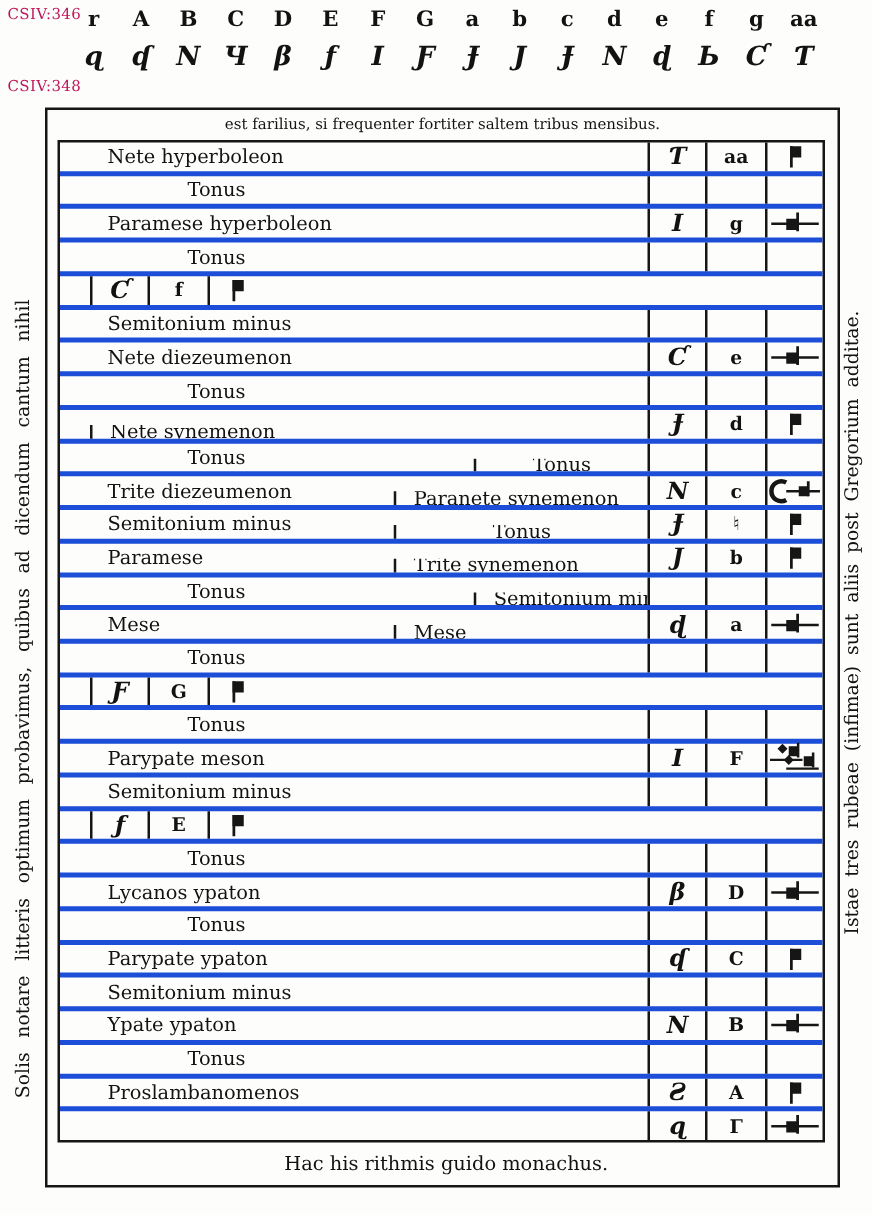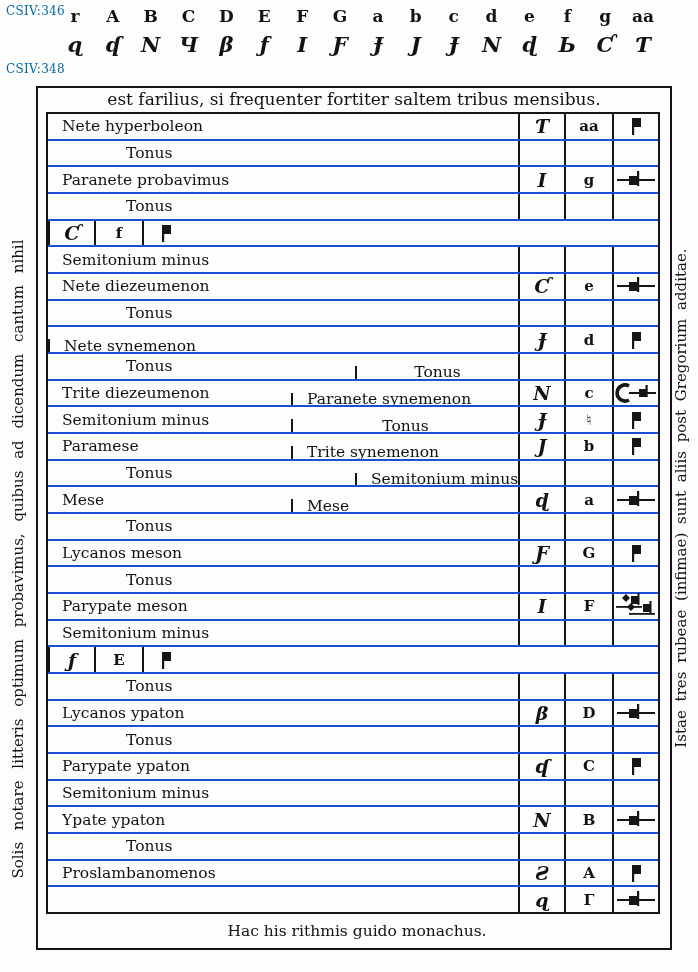--- a/index.html
+++ b/index.html
@@ -4,53 +4,53 @@
 <style>
   html,body{margin:0;padding:0;}
   body{
     width:698px;height:972px;background:#ffffff;
     font-family:"DejaVu Serif","Liberation Serif",serif;
     color:#121212;overflow:hidden;
   }
   .scan{position:relative;width:698px;height:972px;background:#fdfdfb;}
 
   
-  .ref{position:absolute;left:6px;font-size:12px;letter-spacing:.3px;color:#0369a1;}
+  .ref{position:absolute;left:6px;font-size:12px;letter-spacing:.3px;color:#be185d;}
   .ref-top{top:4px;}
   .ref-bottom{top:62px;}
 
   
   .strip{position:absolute;left:56px;width:606px;display:flex;}
   .strip-letters{top:6px;height:24px;}
   .strip-glyphs{top:32px;height:32px;}
   .strip .cell{flex:1;text-align:center;}
   .strip-letters .cell{font-size:17px;font-weight:700;}
   .strip-glyphs .cell{font-size:21px;font-weight:700;font-style:italic;}
 
   
   .outer{
     position:absolute;left:36px;top:86px;width:632px;height:860px;
     border:2px solid #161616;background:#fdfdfb;
   }
   .header-line{
     position:absolute;top:0;left:0;right:0;height:23px;line-height:23px;
-    text-align:center;font-size:17px;
+    text-align:center;font-size:12px;
   }
   .footer-line{
     position:absolute;bottom:6px;left:6px;right:0;height:22px;line-height:22px;
     text-align:center;font-size:15.5px;
   }
 
   
   .grid{
     position:absolute;left:8px;top:24px;width:610px;height:798px;
     border:2px solid #161616;display:flex;flex-direction:column;
   }
   .row{flex:1;display:flex;min-height:0;}
-  .row:not(:last-child){border-bottom:2px solid #1d4ed8;}
+  .row:not(:last-child){border-bottom:4px solid #1d4ed8;padding-left:24px;}
   .name-area{flex:1;display:flex;min-width:0;}
   .ncell{display:flex;align-items:center;font-size:15.5px;white-space:nowrap;
          padding-left:14px;overflow:hidden;}
   .n1{flex:1;}
   .n1.split{flex:0 0 229px;}
   .n2{flex:1;border-left:2px solid #161616;padding-left:14px;margin-top:12px;}
   .ncell.indent{padding-left:78px;}
   .n2.indent{padding-left:0;justify-content:center;}
   .col{display:flex;align-items:center;justify-content:center;border-left:2px solid #161616;}
   .gcol{width:44px;font-size:19px;font-weight:700;font-style:italic;}
@@ -132,21 +132,21 @@
         <div class="row">
           <div class="name-area">
             <div class="ncell n1 indent">Tonus</div>
           </div>
           <div class="col gcol"></div>
           <div class="col lcol"></div>
           <div class="col scol"></div>
         </div>
         <div class="row">
           <div class="name-area">
-            <div class="ncell n1">Paranete probavimus</div>
+            <div class="ncell n1">Paramese hyperboleon</div>
           </div>
           <div class="col gcol">I</div>
           <div class="col lcol">g</div>
           <div class="col scol">
   <svg class="sym" width="40" height="22" viewBox="0 0 40 22">
     <rect x="1" y="10" width="38" height="2"></rect>
     <rect x="13" y="7" width="9" height="9"></rect>
     <rect x="21" y="2" width="2.2" height="15"></rect>
   </svg>
 </div>
@@ -291,23 +291,20 @@
         </div>
         <div class="row">
           <div class="name-area">
             <div class="ncell n1 indent">Tonus</div>
           </div>
           <div class="col gcol"></div>
           <div class="col lcol"></div>
           <div class="col scol"></div>
         </div>
         <div class="row">
-          <div class="name-area">
-            <div class="ncell n1">Lycanos meson</div>
-          </div>
           <div class="col gcol">Ƒ</div>
           <div class="col lcol">G</div>
           <div class="col scol">
   <svg class="sym" width="26" height="22" viewBox="0 0 26 22">
     <rect x="9" y="3" width="9" height="9"></rect>
     <rect x="9" y="3" width="2.2" height="17"></rect>
   </svg>
 </div>
         </div>
         <div class="row">

